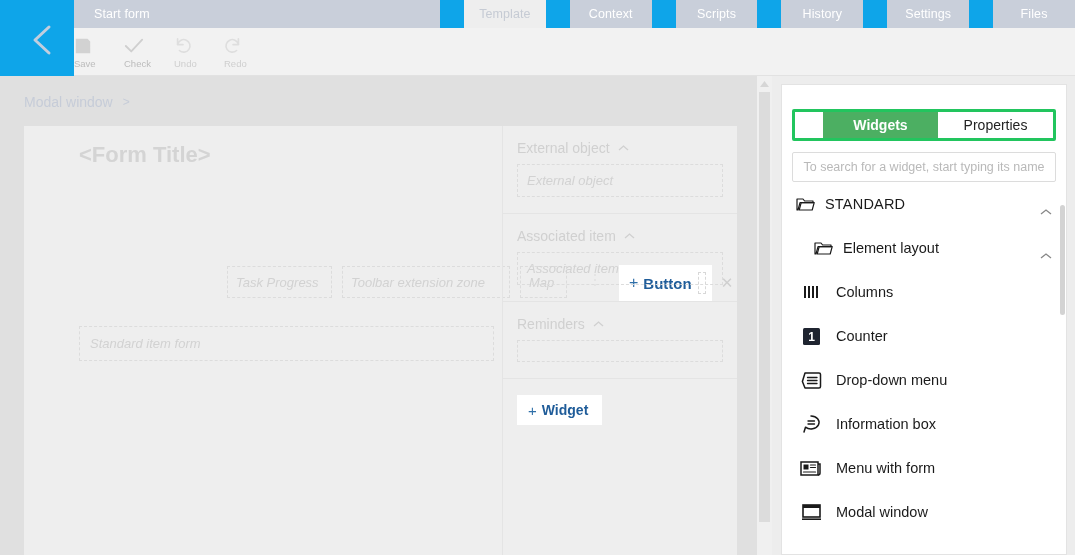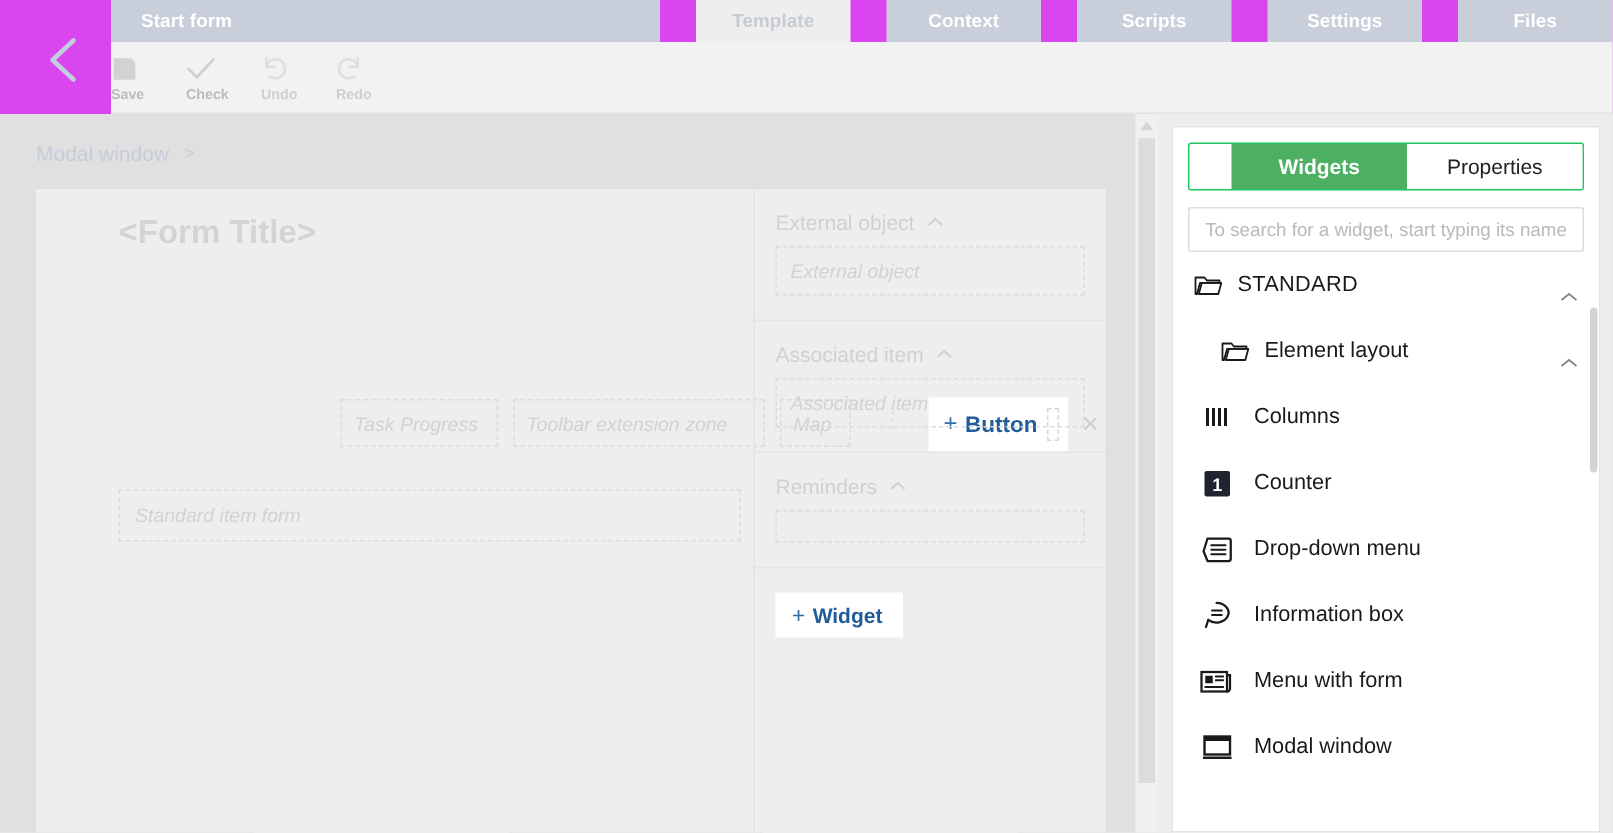--- a/index.html
+++ b/index.html
@@ -5,21 +5,21 @@
   * { box-sizing: border-box; margin: 0; padding: 0; }
   html, body {
     width: 1075px; height: 555px;
     font-family: "Liberation Sans", sans-serif;
     background: #e8e8e8;
     overflow: hidden;
   }
   #root { position: relative; width: 1075px; height: 555px; }
 
   
-  .hdr { position: absolute; left: 0; top: 0; width: 1075px; height: 76px; background: #d946ef; font-weight: bold; }
+  .hdr { position: absolute; left: 0; top: 0; width: 1075px; height: 76px; background: #0ea5e9; }
   .back-arrow {
     position: absolute; left: 20px; top: 18px; width: 44px; height: 44px;
     display: flex; align-items: center; justify-content: center;
   }
   .tabrow { position: absolute; left: 74px; top: 0; width: 1001px; height: 28px; display: flex; }
   .tab {
     height: 28px; background: #c9cfda; color: #ffffff;
     display: flex; align-items: center; font-size: 12.5px; letter-spacing: .1px;
   }
   .tab.first { flex: 0 0 366px; padding-left: 20px; }
@@ -94,21 +94,21 @@
   .sb-v { position: absolute; left: 757px; top: 76px; width: 15px; height: 479px; background: #f0f0f0; }
   .sb-v .arrow { position: absolute; left: 0; top: 2px; width: 15px; height: 12px; display: flex; align-items: center; justify-content: center; }
   .sb-v .thumb { position: absolute; left: 2px; top: 16px; width: 11px; height: 430px; background: #dcdcdc; }
 
   
   .panelzone { position: absolute; left: 772px; top: 76px; width: 303px; height: 479px; background: #ededed; }
   .panel {
     position: absolute; left: 9px; top: 8px; width: 286px; height: 471px;
     background: #ffffff; border: 1px solid #e3e3e3; overflow: hidden;
   }
-  .ptabs { display: flex; margin: 10px 10px 0 10px; height: 32px; border: 1px solid #22c55e; border-radius: 2px; overflow: hidden; padding-left: 28px; }
+  .ptabs { display: flex; margin: 24px 10px 0 10px; height: 32px; border: 3px solid #22c55e; border-radius: 2px; overflow: hidden; padding-left: 28px; }
   .ptab { flex: 1 1 0; display: flex; align-items: center; justify-content: center; font-size: 14px; color: #222; background: #fff; }
   .ptab.sel { background: #4caf62; color: #ffffff; font-weight: bold; }
   .psearch {
     margin: 11px 10px 0 10px; height: 30px; border: 1px solid #dcdcdc; border-radius: 2px;
     display: flex; align-items: center; justify-content: center;
   }
   .psearch input {
     width: 100%; height: 100%; border: 0; outline: 0; text-align: center;
     font-family: "Liberation Sans", sans-serif; font-size: 12.5px; color: #555; background: transparent;
   }
@@ -147,20 +147,23 @@
         <span>Start form</span>
       </div>
       <div class="tab act rest">
         <span>Template</span>
       </div>
       <div class="tab rest">
         <span>Context</span>
       </div>
       <div class="tab rest">
         <span>Scripts</span>
+      </div>
+      <div class="tab rest">
+        <span>History</span>
       </div>
       <div class="tab rest">
         <span>Settings</span>
       </div>
       <div class="tab rest">
         <span>Files</span>
       </div>
     </div>
 
     <div class="toolbar">

